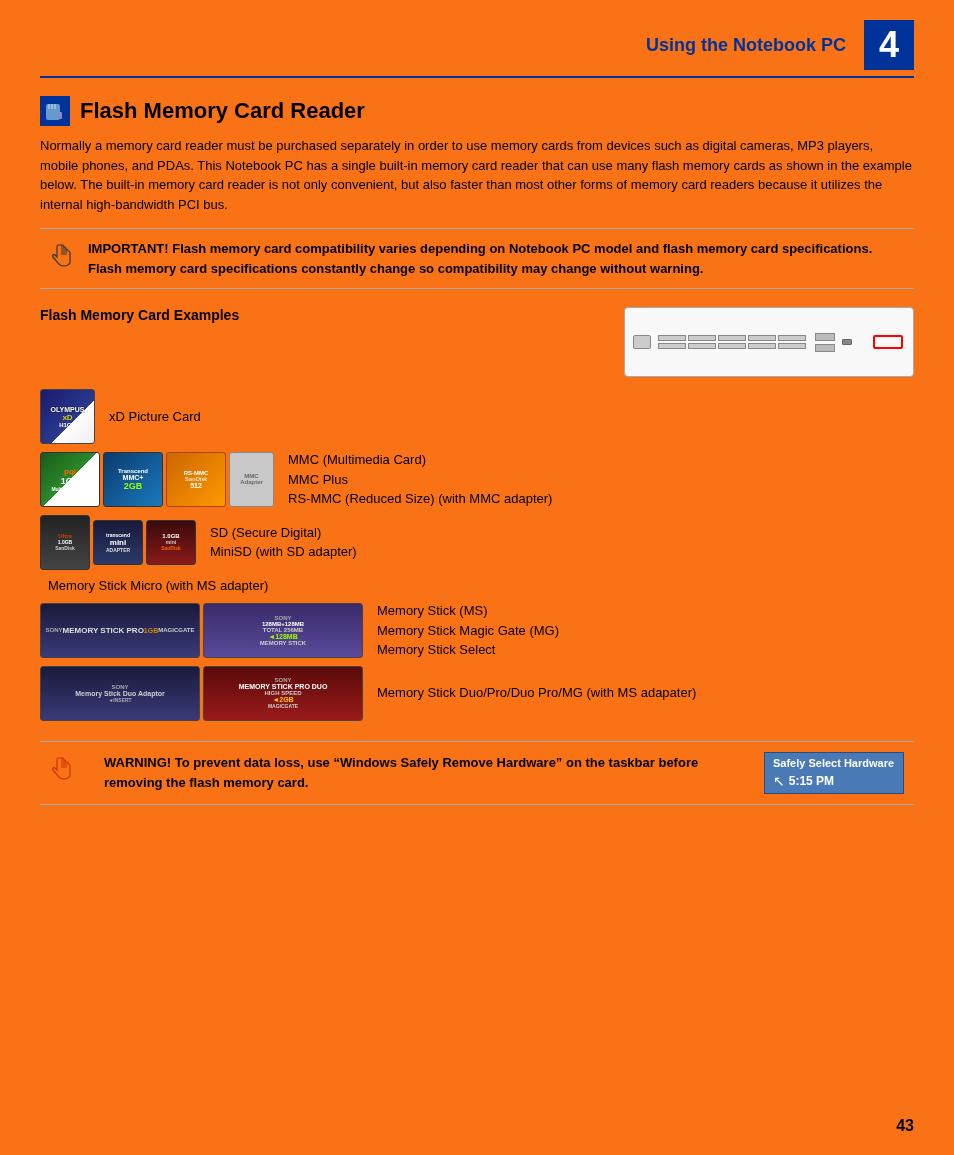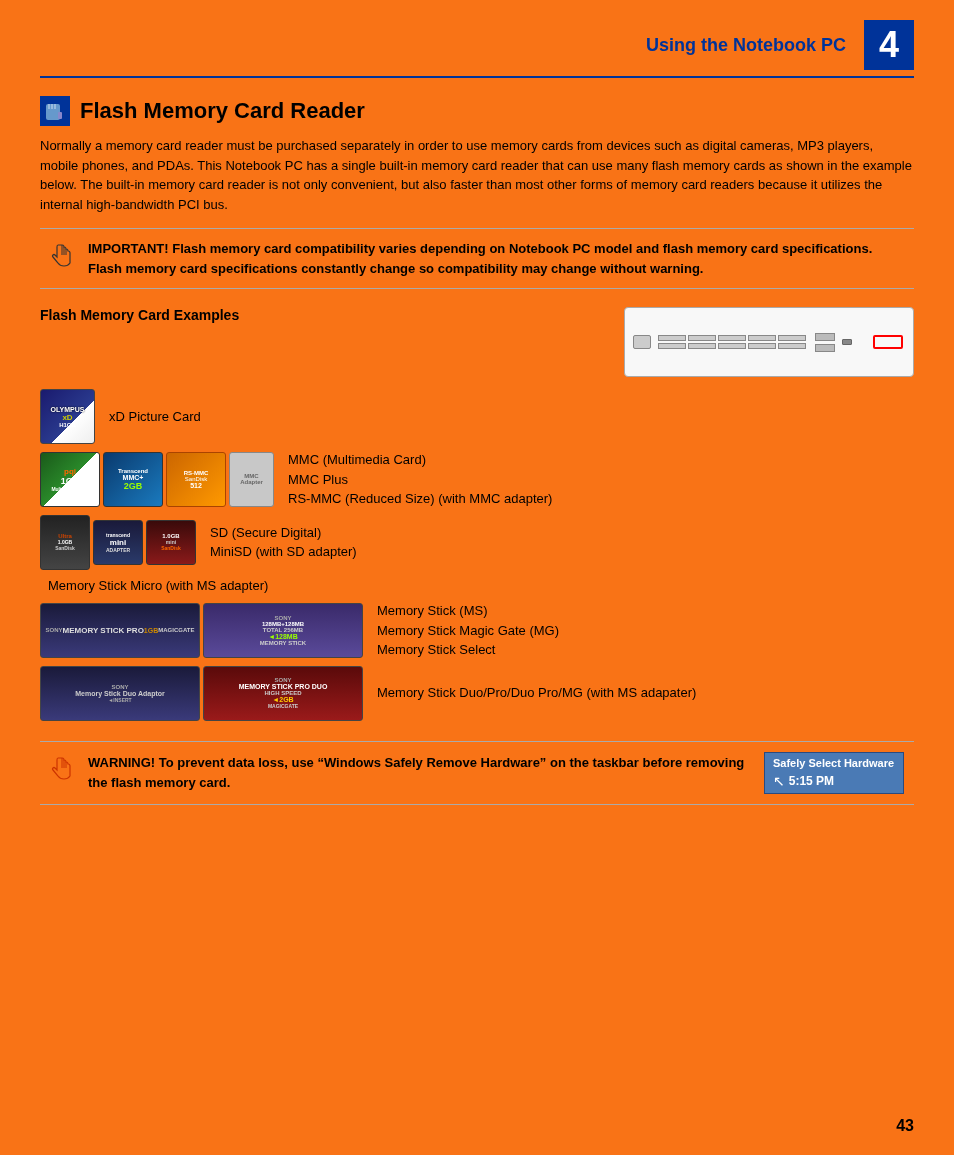--- a/index.html
+++ b/index.html
@@ -114,20 +114,21 @@
       font-size: 24px;
       flex-shrink: 0;
       color: #cc3300;
       margin-top: 2px;
     }
     .warning-content {
       display: flex;
       align-items: center;
       flex: 1;
       gap: 14px;
+      margin-left: 16px;
     }
 
     
     .taskbar-preview {
       background: #4a7ab5;
       border: 1px solid #2a4a80;
       padding: 4px 8px;
       min-width: 140px;
       display: flex;
       flex-direction: column;

